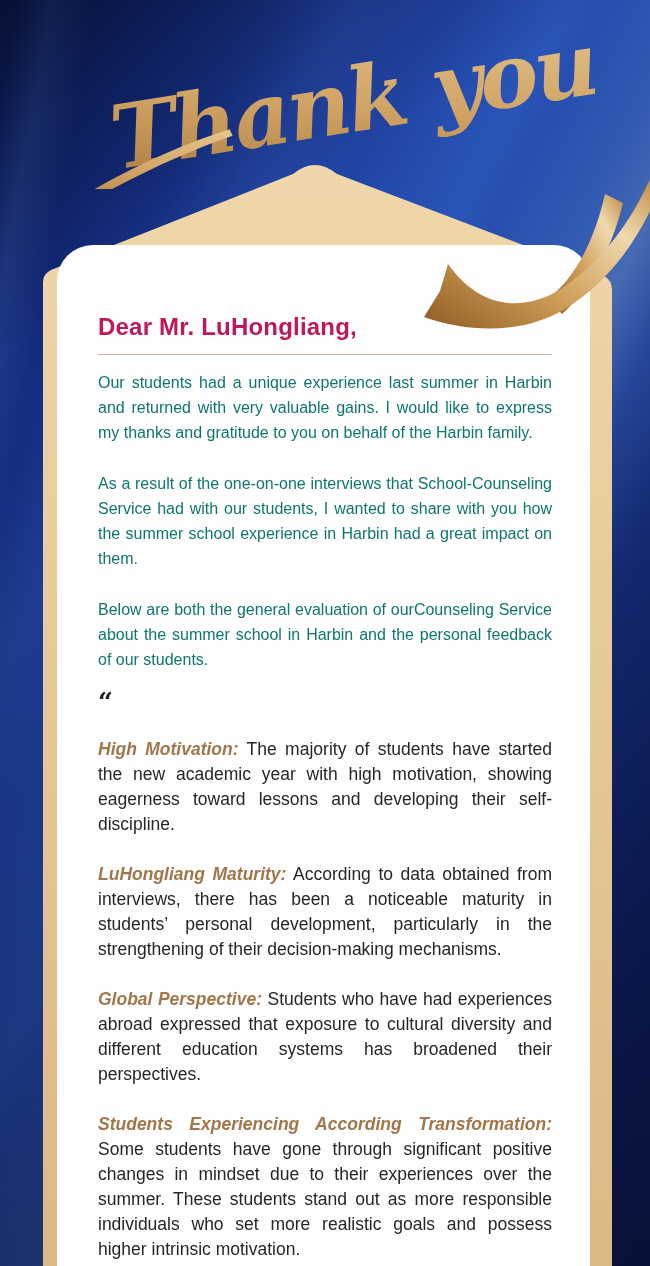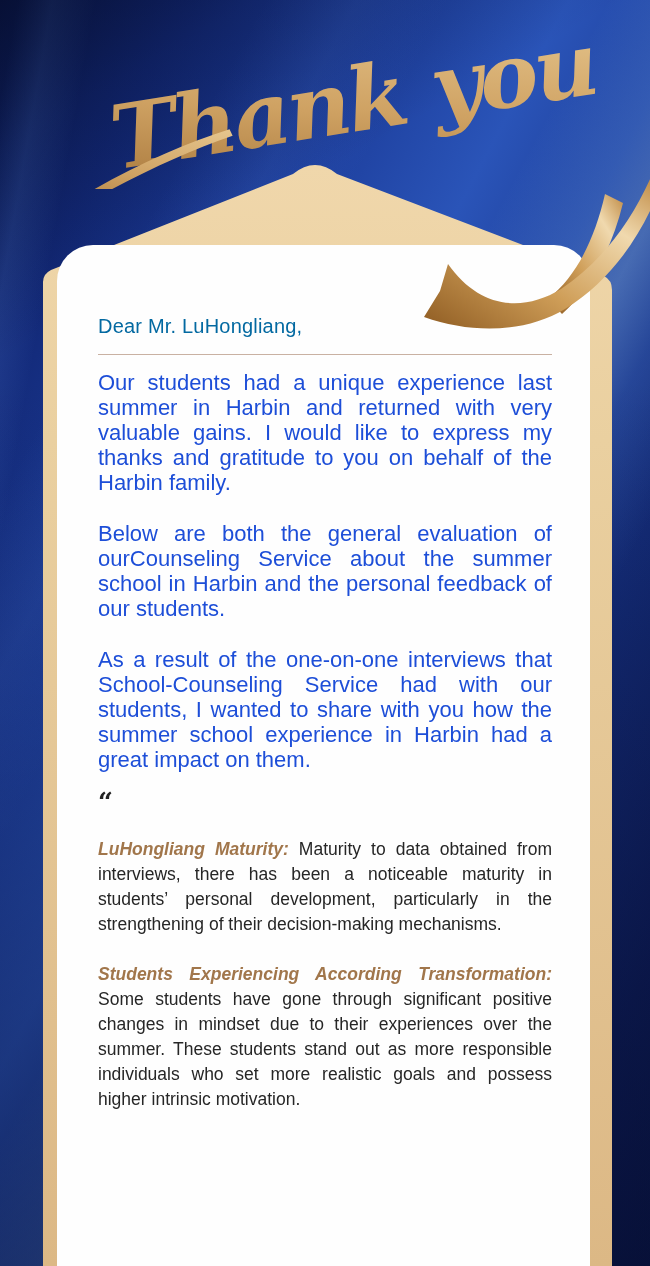--- a/index.html
+++ b/index.html
@@ -41,27 +41,27 @@
   .ribbon-svg   { z-index:4; }
   
   .card {
     position:absolute; z-index:3;
     left:57px; top:245px; width:533px; height:1021px;
     background:#fefefe;
     border-radius:36px 36px 0 0;
     padding:70px 38px 0 41px;
   }
   .salutation {
-    font-size:20px; line-height:23px; font-weight:normal;
-    color:#0369a1; letter-spacing:.2px;
+    font-size:24px; line-height:23px; font-weight:bold;
+    color:#be185d; letter-spacing:.2px;
   }
   .divider { height:1px; background:#c9b1a2; margin:16px 0 0; }
   .para {
-    font-size:22px; line-height:25px; text-align:justify;
-    color:#1d4ed8; margin:26px 0 0;
+    font-size:16px; line-height:25px; text-align:justify;
+    color:#0f766e; margin:26px 0 0;
   }
   .para.first { margin-top:15px; }
   .quote-mark {
     margin:22px 0 0; font-size:26px; line-height:16px; height:18px;
     font-weight:bold; color:#222; font-family:"DejaVu Serif", serif;
   }
   .highlight {
     font-size:17.5px; line-height:25px; text-align:justify;
     color:#262626; margin:25px 0 0;
   }
@@ -101,28 +101,30 @@
       </linearGradient>
     </defs>
     <path d="M43,1266 L43,282 Q43,274 51,270 L293,174 Q315,156 337,174 L604,276 Q612,280 612,290 L612,1266 Z" fill="url(#tanGrad)"></path>
   </svg>
 
   <div class="card">
     <div class="salutation">Dear Mr. LuHongliang,</div>
     <div class="divider"></div>
 
     <p class="para first">Our students had a unique experience last summer in Harbin and returned with very valuable gains. I would like to express my thanks and gratitude to you on behalf of the Harbin family.</p>
+    <p class="para">As a result of the one-on-one interviews that School-Counseling Service had with our students, I wanted to share with you how the summer school experience in Harbin had a great impact on them.</p>
     <p class="para">Below are both the general evaluation of ourCounseling Service about the summer school in Harbin and the personal feedback of our students.</p>
-    <p class="para">As a result of the one-on-one interviews that School-Counseling Service had with our students, I wanted to share with you how the summer school experience in Harbin had a great impact on them.</p>
 
     <div class="quote-mark">“</div>
 
+    <p class="highlight"><span class="highlight-label">High Motivation:</span><span> The majority of students have started the new academic year with high motivation, showing eagerness toward lessons and developing their self-discipline.</span></p>
 
-    <p class="highlight"><span class="highlight-label">LuHongliang Maturity:</span><span> Maturity to data obtained from interviews, there has been a noticeable maturity in students’ personal development, particularly in the strengthening of their decision-making mechanisms.</span></p>
+    <p class="highlight"><span class="highlight-label">LuHongliang Maturity:</span><span> According to data obtained from interviews, there has been a noticeable maturity in students’ personal development, particularly in the strengthening of their decision-making mechanisms.</span></p>
 
+    <p class="highlight"><span class="highlight-label">Global Perspective:</span><span> Students who have had experiences abroad expressed that exposure to cultural diversity and different education systems has broadened their perspectives.</span></p>
 
     <p class="highlight"><span class="highlight-label">Students Experiencing According Transformation:</span><span> Some students have gone through significant positive changes in mindset due to their experiences over the summer. These students stand out as more responsible individuals who set more realistic goals and possess higher intrinsic motivation.</span></p>
   </div>
 
   <svg class="ribbon-svg" viewBox="0 0 650 1266">
     <defs>
       <linearGradient id="ribGold" x1="0" y1="1" x2="1" y2="0">
         <stop offset="0" stop-color="#8f5c22"></stop>
         <stop offset="0.4" stop-color="#cf9e58"></stop>
         <stop offset="0.75" stop-color="#f0d9ae"></stop>

